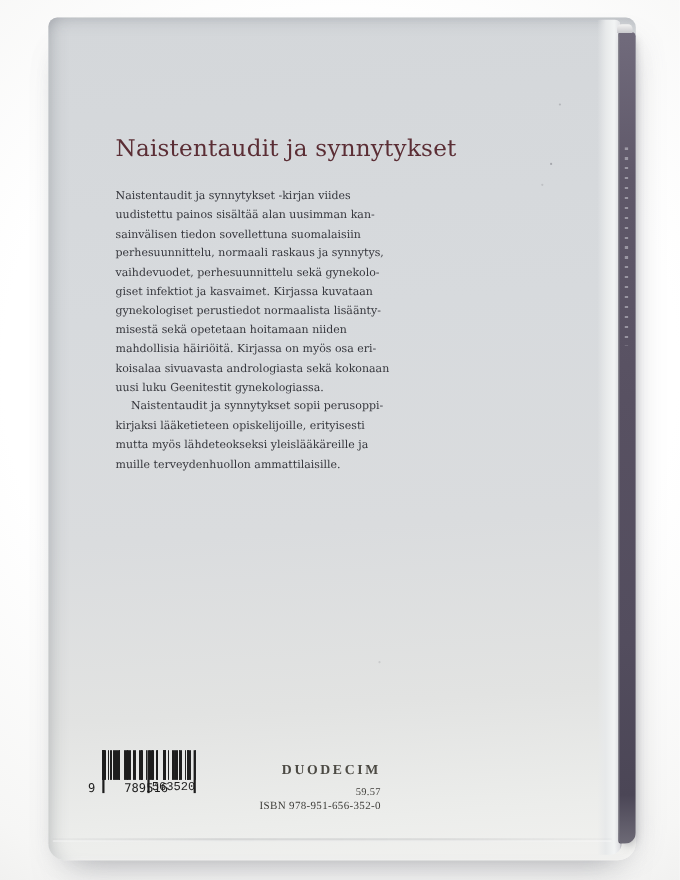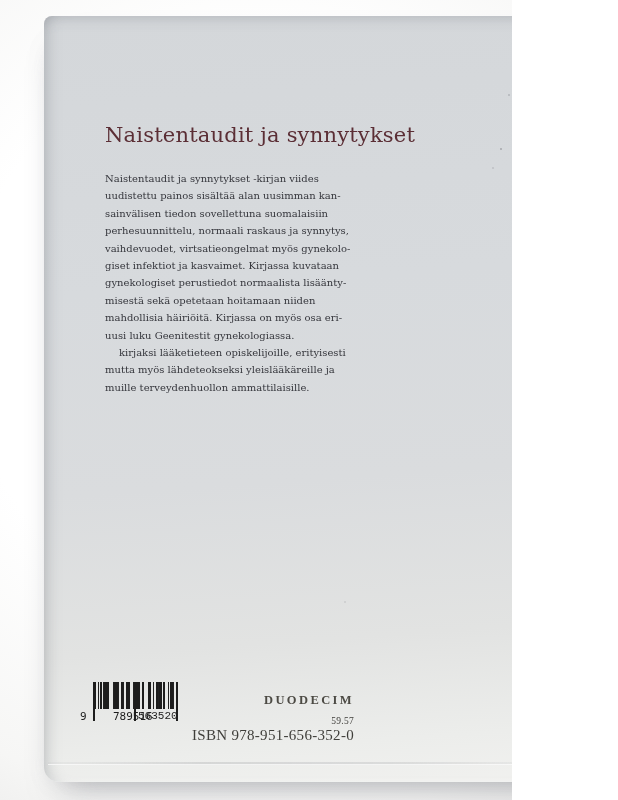--- a/index.html
+++ b/index.html
@@ -1,17 +1,17 @@
 <!DOCTYPE html>
 <html style="--title_color: #5b2e35; --body_text_color: #35363c; --cover_color: #d8dbde; --spine_color: #57505f;"><head>
 <meta charset="utf-8">
 <style>
   html,body{margin:0;padding:0;}
   .photo-frame{
-    position:relative;width:512px;height:800px;overflow:hidden;
+    position:relative;width:618px;height:800px;overflow:hidden;
     background:radial-gradient(circle at 50% 42%, #ffffff 55%, #f6f6f5 92%, #f1f1f0 100%);
     font-family:"DejaVu Serif", serif;
   }
   
   .book{
     position:absolute;left:44px;top:16px;width:534px;height:766px;
     border-radius:8px 9px 16px 15px;
     background:linear-gradient(176deg,#d4d7da 0%,#d7dadd 35%,#dadcde 60%,#e2e3e2 80%,#ecedeb 93%,#f1f1ef 100%);
     box-shadow:
       0 24px 30px -16px rgba(118,120,128,.38),
@@ -80,49 +80,51 @@
     position:absolute;left:0;top:28px;height:13px;width:114px;
     font-family:"DejaVu Sans Mono", monospace;font-size:11px;color:#1c1c1c;
   }
   .digit-lead{position:absolute;left:4px;top:0;}
   .digit-g1{position:absolute;left:21px;width:36px;top:0;text-align:center;letter-spacing:0;background:rgba(228,229,228,.01);margin-left:16px;}
   .digit-g2{position:absolute;left:62px;width:36px;top:0;text-align:center;font-family:Liberation Mono, monospace;}
   
   .pubblock{position:absolute;left:148px;top:677px;font-family:"Liberation Serif", serif;text-align:right;}
   .publisher{font-size:12.5px;letter-spacing:2.4px;color:#4c4a44;font-weight:600;}
   .classnum{font-size:9.5px;color:#3f3e3a;margin-top:8px;letter-spacing:.3px;}
-  .isbn{font-size:15px;color:#3f3e3a;margin-top:1px;letter-spacing:.3px;}
+  .isbn{font-size:10px;color:#3f3e3a;margin-top:1px;letter-spacing:.3px;margin-left:44px;}
 </style>
 </head>
 <body>
 
 <div class="photo-frame">
   <div class="book">
 
     <div class="hinge"></div>
     <div class="spine">
       <div class="spine-ticks"></div>
     </div>
 
     <h1 class="title" style="margin:0;font-weight:400;">Naistentaudit ja synnytykset</h1>
 
     <div class="blurb">
       <div class="para1">
           <div class="line">Naistentaudit ja synnytykset -kirjan viides</div>
           <div class="line">uudistettu painos sisältää alan uusimman kan-</div>
           <div class="line">sainvälisen tiedon sovellettuna suomalaisiin</div>
           <div class="line">perhesuunnittelu, normaali raskaus ja synnytys,</div>
-          <div class="line">vaihdevuodet, virtsatieongelmat myös gynekolo-</div>
+          <div class="line">vaihdevuodet, perhesuunnittelu sekä gynekolo-</div>
           <div class="line">giset infektiot ja kasvaimet. Kirjassa kuvataan</div>
           <div class="line">gynekologiset perustiedot normaalista lisäänty-</div>
           <div class="line">misestä sekä opetetaan hoitamaan niiden</div>
           <div class="line">mahdollisia häiriöitä. Kirjassa on myös osa eri-</div>
+          <div class="line">koisalaa sivuavasta andrologiasta sekä kokonaan</div>
           <div class="line">uusi luku Geenitestit gynekologiassa.</div>
         </div>
       <div class="para2">
+          <div class="line">Naistentaudit ja synnytykset sopii perusoppi-</div>
           <div class="line">kirjaksi lääketieteen opiskelijoille, erityisesti</div>
           <div class="line">mutta myös lähdeteokseksi yleislääkäreille ja</div>
           <div class="line">muille terveydenhuollon ammattilaisille.</div>
         </div>
     </div>
 
     <div class="barcode">
       <div class="bars"></div>
       <div class="guard g-left"></div>
       <div class="guard g-mid"></div>

